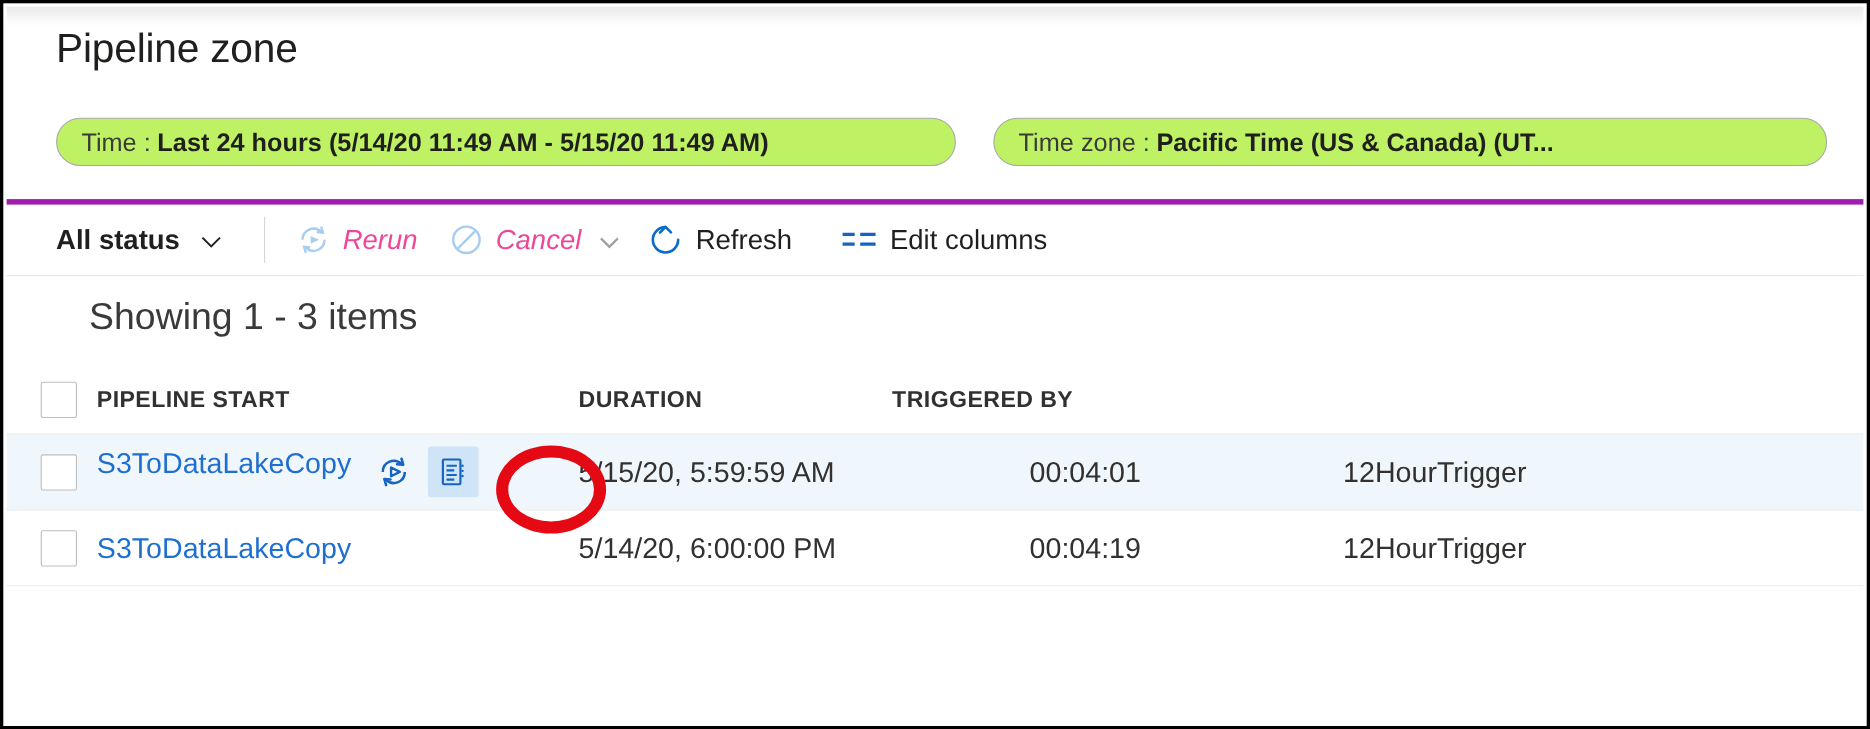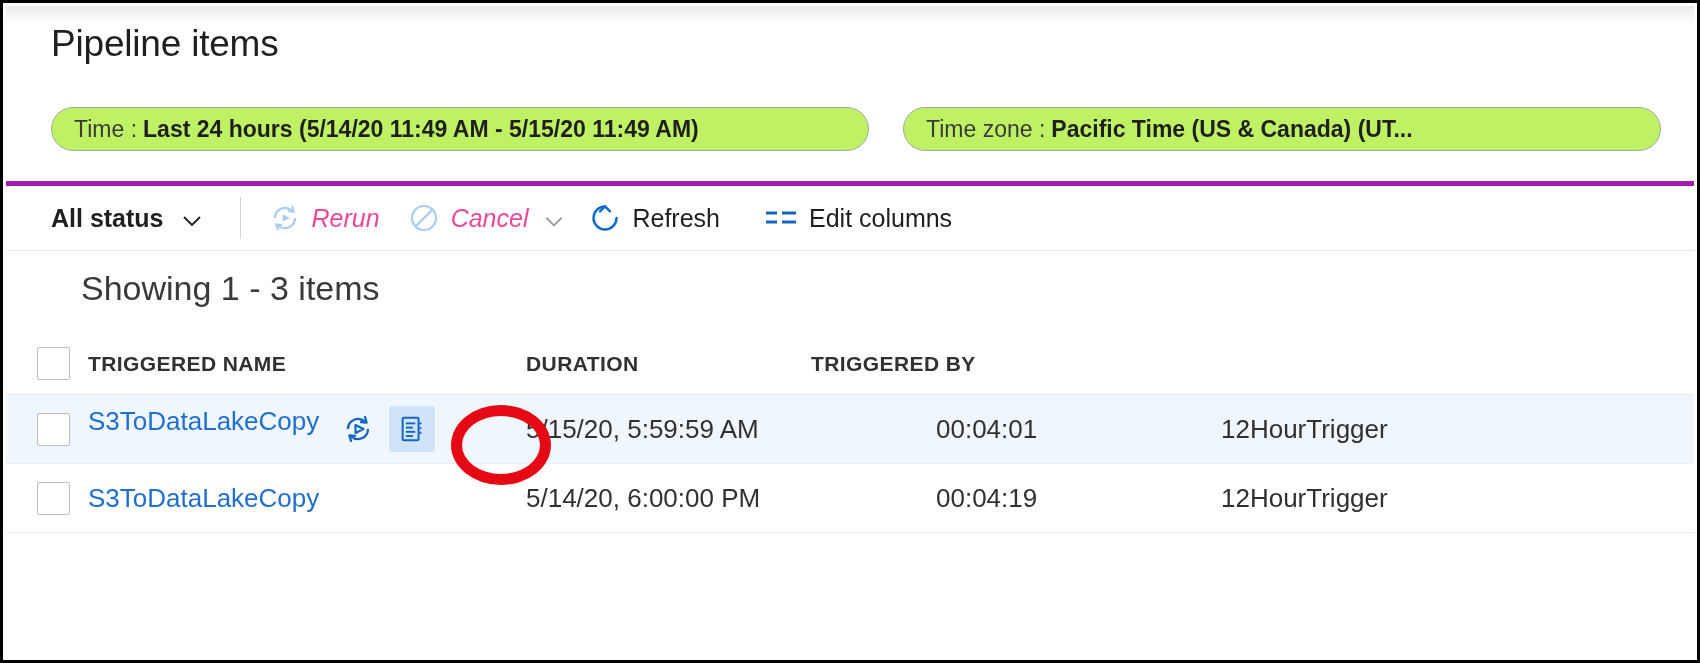--- a/index.html
+++ b/index.html
@@ -219,21 +219,21 @@
     z-index: 40;
   }
 </style>
 </head>
 <body>
 
 <div id="screenshot">
 
   <div class="top-gradient"></div>
 
-  <div class="page-title">Pipeline items</div>
+  <div class="page-title">Pipeline zone</div>
 
   <div class="pill" id="pill-time">
     <span class="pill-label">Time :</span>
     <span class="pill-value">Last 24 hours (5/14/20 11:49 AM - 5/15/20 11:49 AM)</span>
   </div>
 
   <div class="pill" id="pill-timezone">
     <span class="pill-label">Time zone :</span>
     <span class="pill-value">Pacific Time (US &amp; Canada) (UT...</span>
   </div>
@@ -304,21 +304,21 @@
   </div>
 
   <div class="showing">Showing 1 - 3 items</div>
 
   <div class="table">
 
     <div class="row header">
       <div class="c-check">
         <div class="checkbox"></div>
       </div>
-      <div class="c-name hcell">TRIGGERED NAME</div>
+      <div class="c-name hcell">PIPELINE START</div>
       <div class="c-dur hcell">DURATION</div>
       <div class="c-trig hcell">TRIGGERED BY</div>
     </div>
 
     <div class="row data selected">
       <div class="c-check">
         <div class="checkbox"></div>
       </div>
       <div class="c-name">
         <span class="link">S3ToDataLakeCopy</span>

